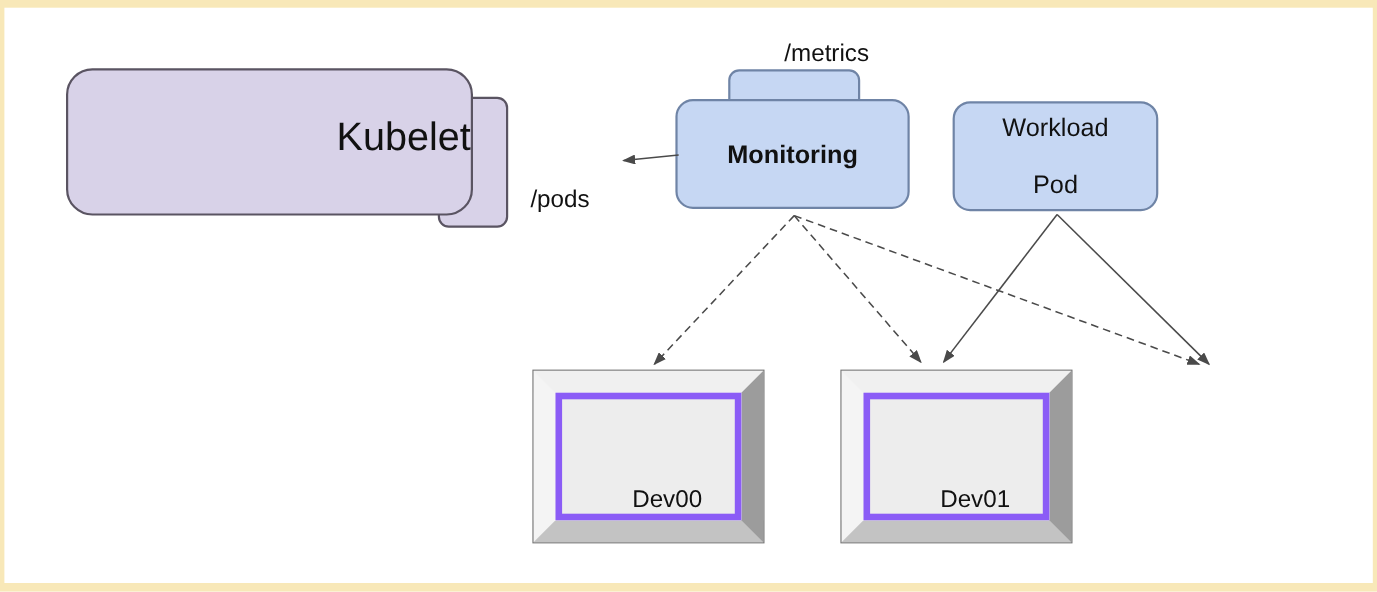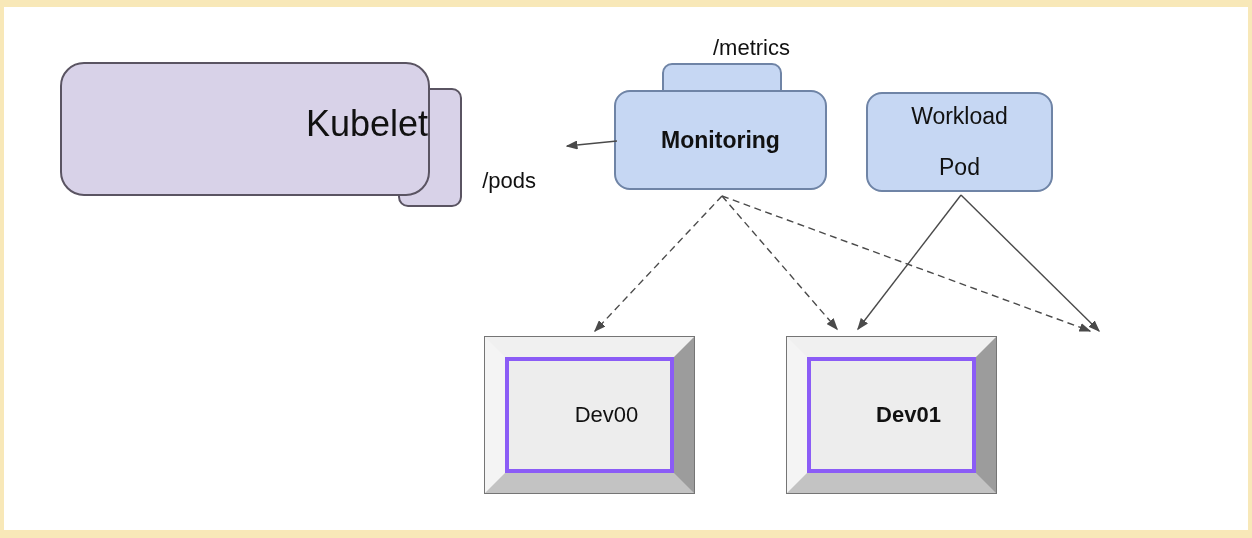--- a/index.html
+++ b/index.html
@@ -68,28 +68,28 @@
   .device{
     position:absolute;top:337px;width:209px;height:156px;
     border:20px solid;
     border-color:var(--device-bevel-top) var(--device-bevel-right) var(--device-bevel-bottom) var(--device-bevel-left);
     outline:1px solid var(--device-outline);
     background:var(--device-face);
     z-index:2;
   }
   .device-face{
     width:100%;height:100%;
-    border:4px solid #8b5cf6;
+    border:6px solid #8b5cf6;
     background:var(--device-face);
-    display:flex;align-items:center;justify-content:center;
+    display:flex;align-items:flex-end;justify-content:center;
     font-size:22px;
     padding-left:34px;
   }
   .dev00{left:485px;}
-  .dev01{left:787px;font-weight:bold;}
+  .dev01{left:765px;}
   .dev02{left:1002px;top:338px;}
   svg.edges{position:absolute;left:0;top:0;width:1252px;height:538px;z-index:4;pointer-events:none;}
   svg.edges line{stroke:var(--connector);stroke-width:1.4px;}
   svg.edges line.dashed{stroke-dasharray:7 4.5;}
 </style>
 </head>
 <body>
 
 <div class="frame">
   <div class="canvas"></div>

